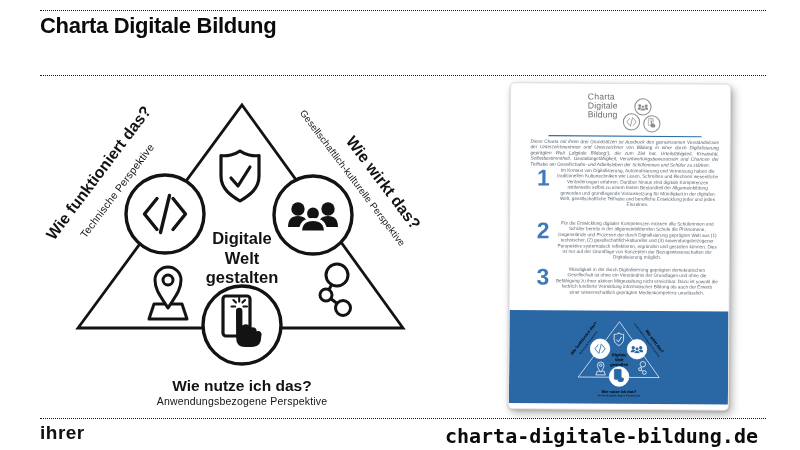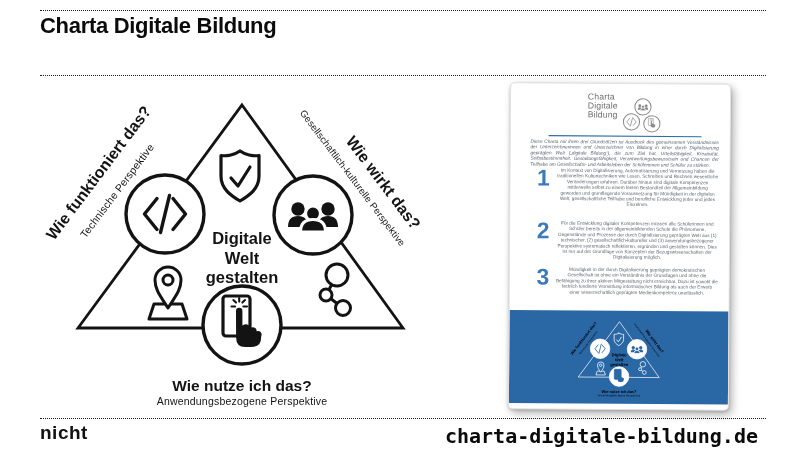--- a/index.html
+++ b/index.html
@@ -240,14 +240,14 @@
 
   <text class="t-bold" x="212" y="296" font-size="15.5" text-anchor="middle">Wie nutze ich das?</text>
   <text class="t-light" x="212" y="309.5" font-size="10.5" text-anchor="middle">Anwendungsbezogene Perspektive</text>
 </svg>
         </div>
     </div>
   </div>
 </div>
 
 <div class="rule rule-bot"></div>
-<div class="footer-left">nicht</div>
+<div class="footer-left">ihrer</div>
 <div class="footer-right">charta-digitale-bildung.de</div>
 
 </body></html>

